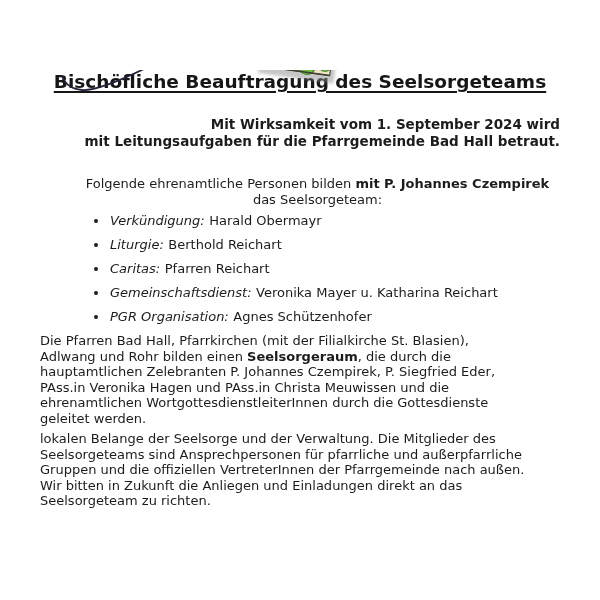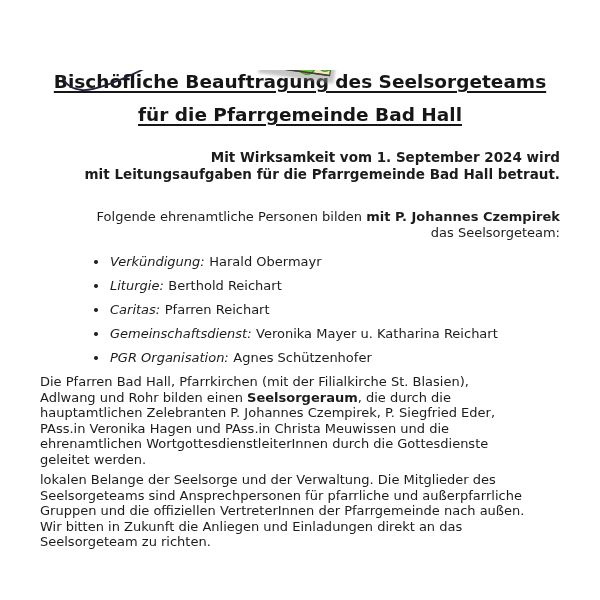--- a/index.html
+++ b/index.html
@@ -43,25 +43,25 @@
     text-align: right;
     font-weight: bold;
     font-size: 13.5px;
     line-height: 17px;
   }
   .team-intro {
     margin-top: 26px;
     margin-left: 35px;
     font-size: 13px;
     line-height: 16px;
-    text-align: right;
+    text-align: center;
   }
   .team-intro .b, .b { font-weight: bold; }
   ul.team-list {
-    margin-top: 13px;
+    margin-top: 5px;
     margin-left: 52px;
     list-style: none;
   }
   ul.team-list li {
     position: relative;
     padding-left: 18px;
     font-size: 13px;
     line-height: 16px;
     margin-bottom: 8px;
   }
@@ -110,23 +110,20 @@
       <circle cx="74" cy="-10" r="6.5" fill="#7cc24f" stroke="#3c7c28" stroke-width="1"></circle>
       <line x1="4" y1="0" x2="80" y2="0" stroke="#3f3f33" stroke-width="1.6"></line>
     </g>
   </svg>
 
   <div class="content">
 
     <div class="title title1">
       <span class="u">Bischöfliche Beauftragung des Seelsorgeteams</span>
     </div>
-    <div class="title title2">
-      <span class="u">für die Pfarrgemeinde Bad Hall</span>
-    </div>
 
     <div class="intro">
       <div>Mit Wirksamkeit vom 1. September 2024 wird</div>
       <div>mit Leitungsaufgaben für die Pfarrgemeinde Bad Hall betraut.</div>
     </div>
 
     <div class="team-intro">
       <div><span>Folgende ehrenamtliche Personen bilden </span><span class="b">mit P. Johannes Czempirek</span></div>
       <div>das Seelsorgeteam:</div>
     </div>

